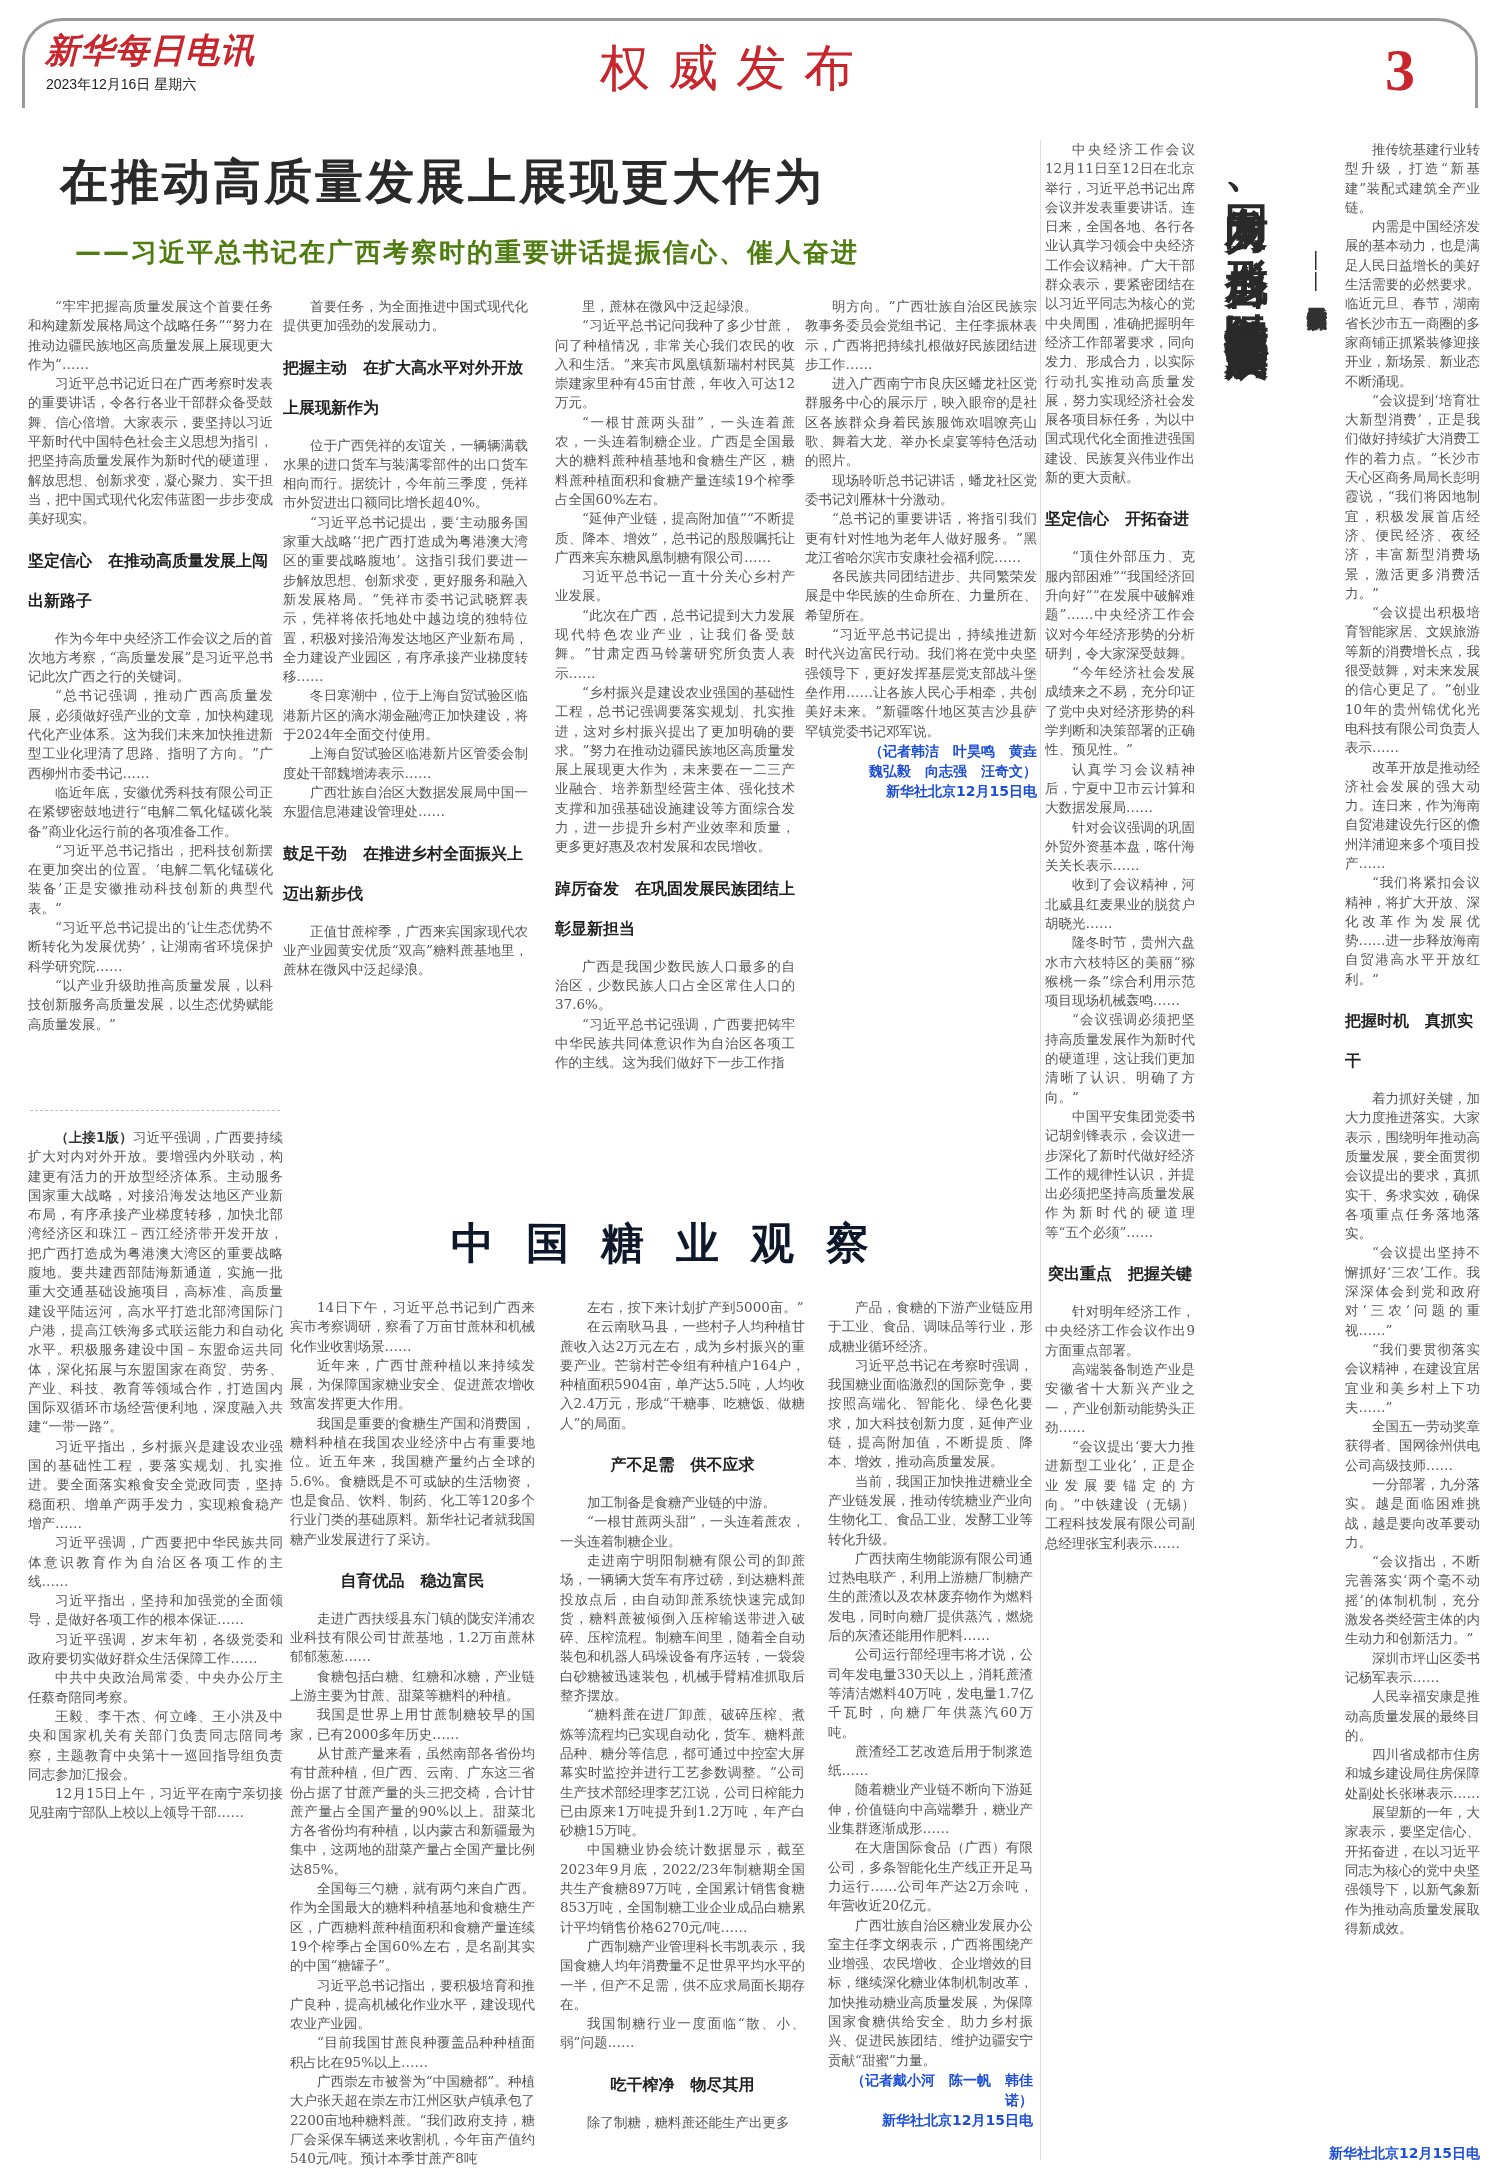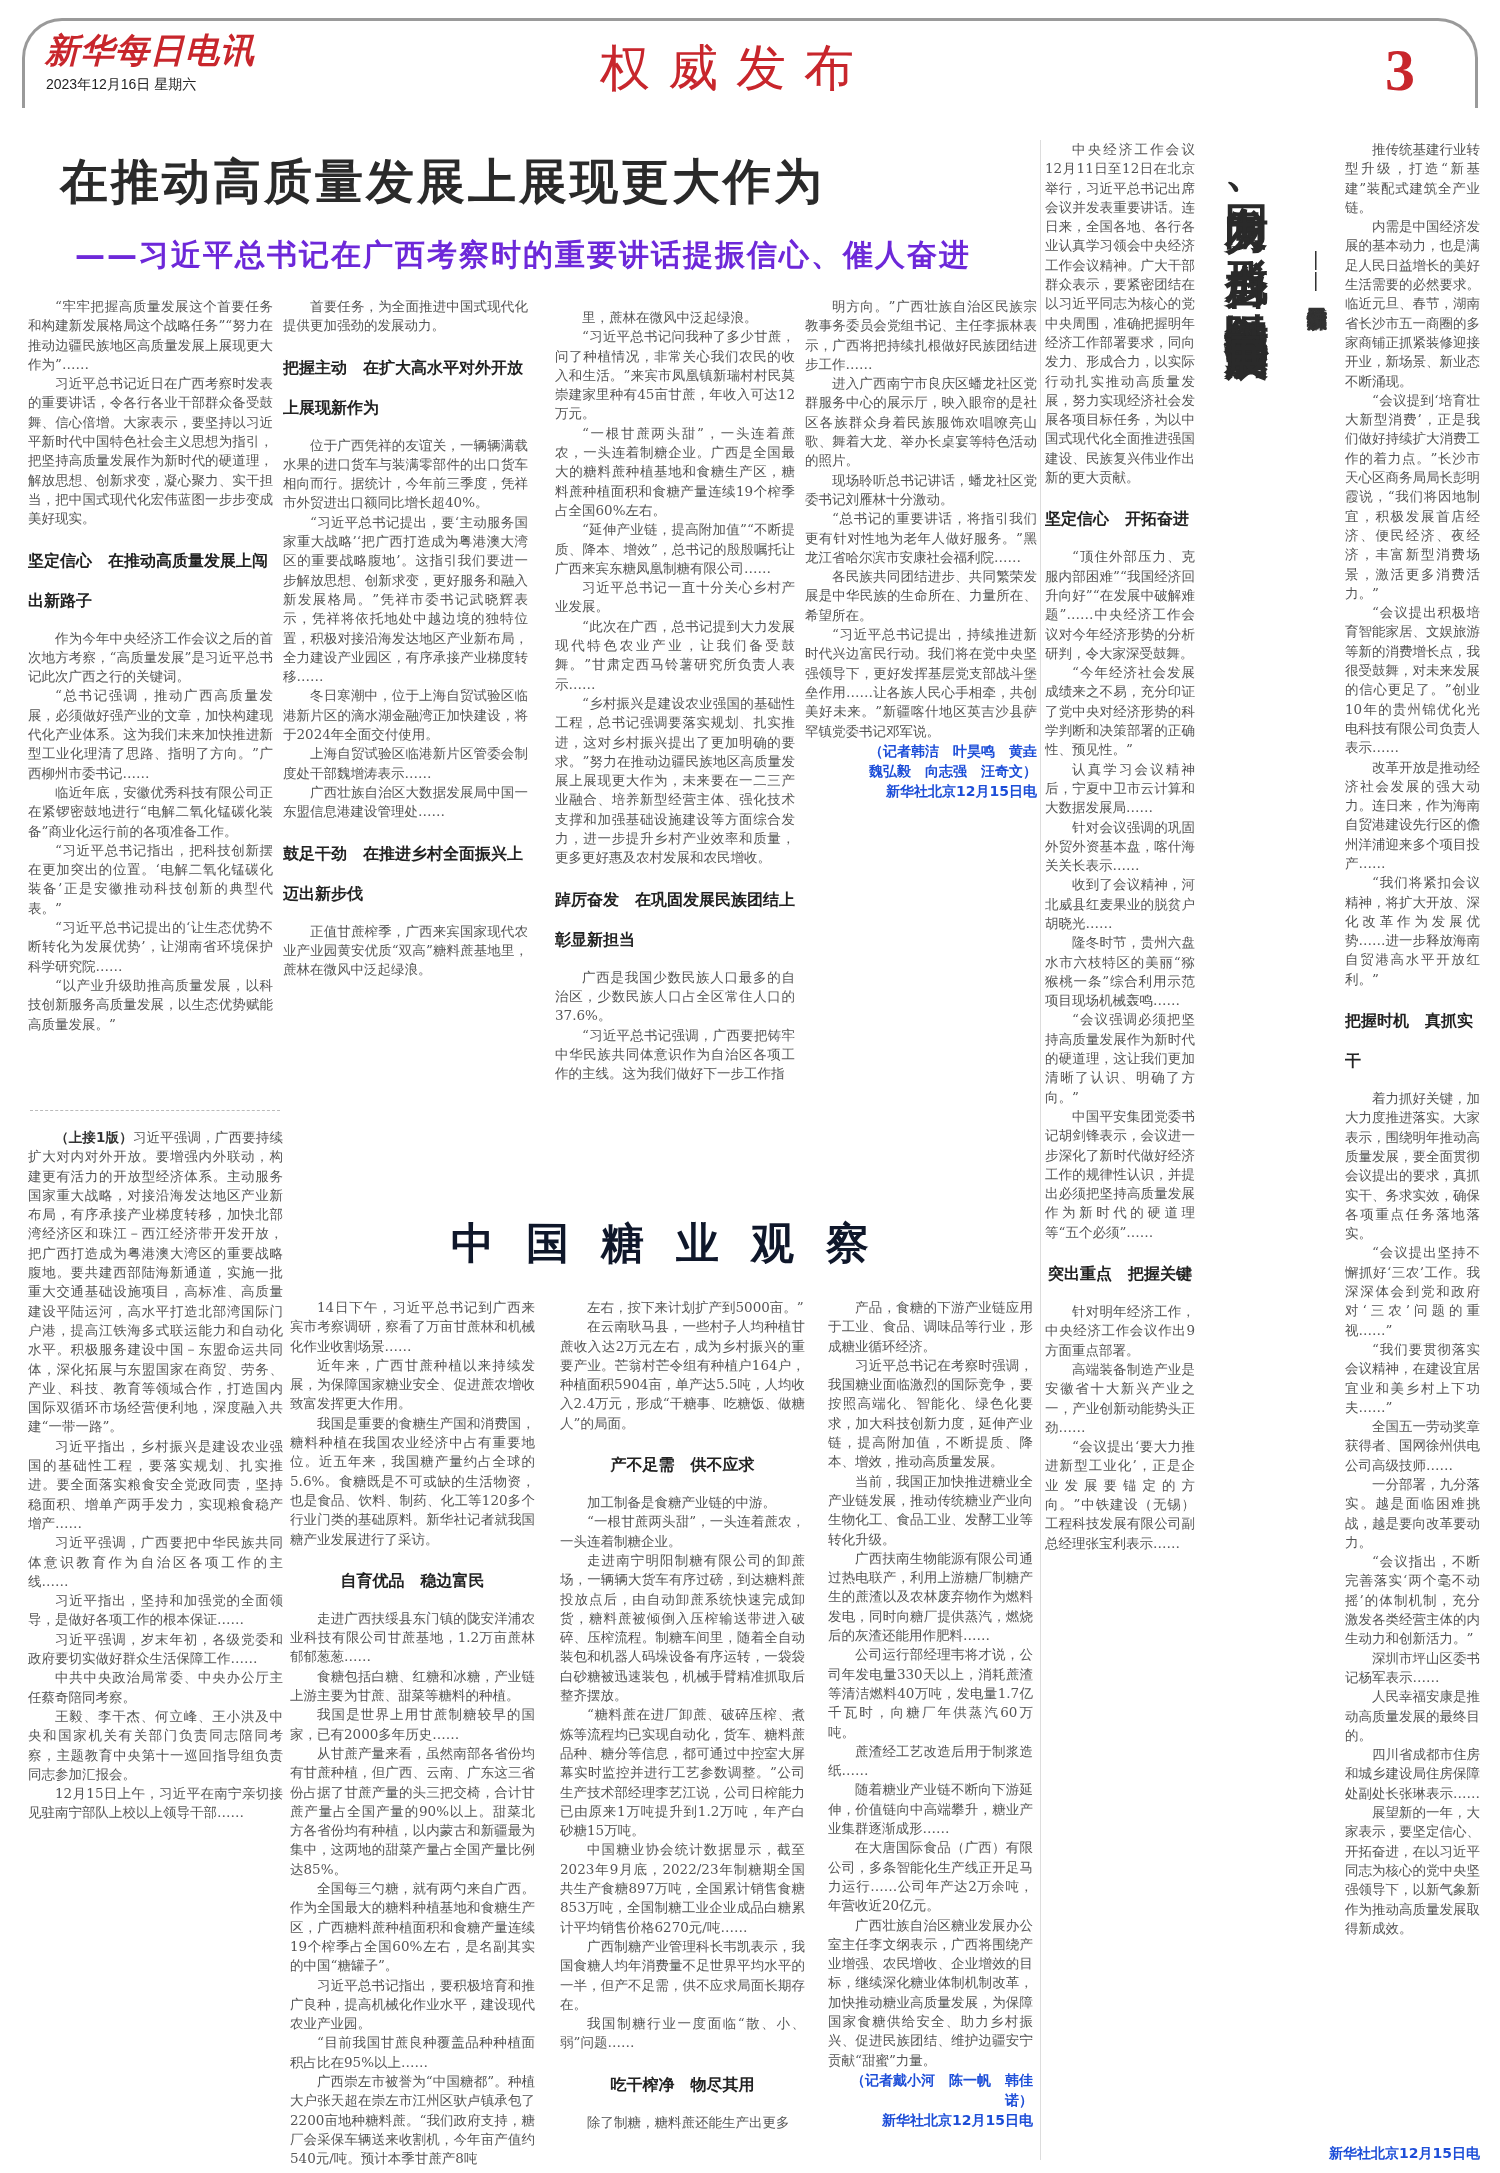--- a/index.html
+++ b/index.html
@@ -4,21 +4,21 @@
 <style>
   *{box-sizing:border-box;margin:0;padding:0}
   html,body{width:1500px;height:2173px;background:#fff;overflow:hidden}
   body{font-family:"DejaVu Serif","Liberation Serif",serif;color:#333;position:relative}
   .masthead{position:absolute;left:22px;top:18px;width:1456px;height:90px;border:3px solid #9a9a9a;border-bottom:none;border-radius:40px 40px 0 0}
   .logo{position:absolute;left:45px;top:28px;color:#c8262c;font-size:34px;font-weight:bold;font-style:italic;font-family:"DejaVu Serif",serif;letter-spacing:1px}
   .date{position:absolute;left:46px;top:76px;font-size:14px;font-family:"Liberation Sans",sans-serif;color:#222}
   .section{position:absolute;left:600px;top:35px;color:#c8262c;font-size:50px;font-weight:normal;letter-spacing:18px;font-family:"DejaVu Serif",serif}
   .pageno{position:absolute;left:1385px;top:36px;color:#c8262c;font-size:60px;font-weight:bold;font-family:"Liberation Serif",serif}
   .headline{position:absolute;left:60px;top:150px;font-size:48px;font-weight:bold;color:#2a2a2a;letter-spacing:3px}
-  .subhead{position:absolute;left:75px;top:235px;font-size:30px;font-weight:bold;color:#6d28d9;font-family:"DejaVu Sans",sans-serif;letter-spacing:2px}
+  .subhead{position:absolute;left:75px;top:235px;font-size:26px;font-weight:bold;color:#4d7c0f;font-family:"DejaVu Sans",sans-serif;letter-spacing:2px}
   .col{position:absolute;font-size:13.5px;line-height:19.3px;color:#555;text-align:justify;overflow:hidden}
   .col p{text-indent:2em;margin-bottom:0}
   .sh{font-family:"DejaVu Sans",sans-serif;font-weight:bold;color:#222;font-size:16px;line-height:40px;margin:12px 0 8px 0;text-align:left}
   .sh.center{text-align:center}
   .byline{text-align:right;font-family:"DejaVu Sans",sans-serif;font-weight:bold;color:#1d4ed8;font-size:14px;line-height:20px}
   .vtitle{position:absolute;left:1213px;top:170px;width:60px;writing-mode:vertical-rl;font-size:44px;font-weight:bold;color:#2a2a2a;letter-spacing:2px;line-height:52px}
   .vsub{position:absolute;left:1300px;top:250px;width:30px;writing-mode:vertical-rl;font-size:21px;color:#333;font-family:"DejaVu Sans",sans-serif;line-height:26px}
   .sugar{position:absolute;left:451px;top:1215px;font-size:43px;font-weight:bold;color:#0f172a;letter-spacing:32px}
   .rule{position:absolute;left:30px;top:1110px;width:250px;border-top:1px dashed #bbb}
   .vline{position:absolute;border-left:1px solid #ddd}
@@ -52,21 +52,21 @@
   <div class="sh">把握主动　在扩大高水平对外开放上展现新作为</div>
   <p>位于广西凭祥的友谊关，一辆辆满载水果的进口货车与装满零部件的出口货车相向而行。据统计，今年前三季度，凭祥市外贸进出口额同比增长超40%。</p>
   <p>“习近平总书记提出，要‘主动服务国家重大战略’‘把广西打造成为粤港澳大湾区的重要战略腹地’。这指引我们要进一步解放思想、创新求变，更好服务和融入新发展格局。”凭祥市委书记武晓辉表示，凭祥将依托地处中越边境的独特位置，积极对接沿海发达地区产业新布局，全力建设产业园区，有序承接产业梯度转移……</p>
   <p>冬日寒潮中，位于上海自贸试验区临港新片区的滴水湖金融湾正加快建设，将于2024年全面交付使用。</p>
   <p>上海自贸试验区临港新片区管委会制度处干部魏增涛表示……</p>
   <p>广西壮族自治区大数据发展局中国一东盟信息港建设管理处……</p>
   <div class="sh">鼓足干劲　在推进乡村全面振兴上迈出新步伐</div>
   <p>正值甘蔗榨季，广西来宾国家现代农业产业园黄安优质“双高”糖料蔗基地里，蔗林在微风中泛起绿浪。</p>
 </div>
 
-<div class="col" style="left:555px;top:308px;width:240px;height:810px">
+<div class="col" style="left:555px;top:297px;width:240px;height:810px">
   <p>里，蔗林在微风中泛起绿浪。</p>
   <p>“习近平总书记问我种了多少甘蔗，问了种植情况，非常关心我们农民的收入和生活。”来宾市凤凰镇新瑞村村民莫崇建家里种有45亩甘蔗，年收入可达12万元。</p>
   <p>“一根甘蔗两头甜”，一头连着蔗农，一头连着制糖企业。广西是全国最大的糖料蔗种植基地和食糖生产区，糖料蔗种植面积和食糖产量连续19个榨季占全国60%左右。</p>
   <p>“延伸产业链，提高附加值”“不断提质、降本、增效”，总书记的殷殷嘱托让广西来宾东糖凤凰制糖有限公司……</p>
   <p>习近平总书记一直十分关心乡村产业发展。</p>
   <p>“此次在广西，总书记提到大力发展现代特色农业产业，让我们备受鼓舞。”甘肃定西马铃薯研究所负责人表示……</p>
   <p>“乡村振兴是建设农业强国的基础性工程，总书记强调要落实规划、扎实推进，这对乡村振兴提出了更加明确的要求。”努力在推动边疆民族地区高质量发展上展现更大作为，未来要在一二三产业融合、培养新型经营主体、强化技术支撑和加强基础设施建设等方面综合发力，进一步提升乡村产业效率和质量，更多更好惠及农村发展和农民增收。</p>
   <div class="sh">踔厉奋发　在巩固发展民族团结上彰显新担当</div>
   <p>广西是我国少数民族人口最多的自治区，少数民族人口占全区常住人口的37.6%。</p>
   <p>“习近平总书记强调，广西要把铸牢中华民族共同体意识作为自治区各项工作的主线。这为我们做好下一步工作指</p>

